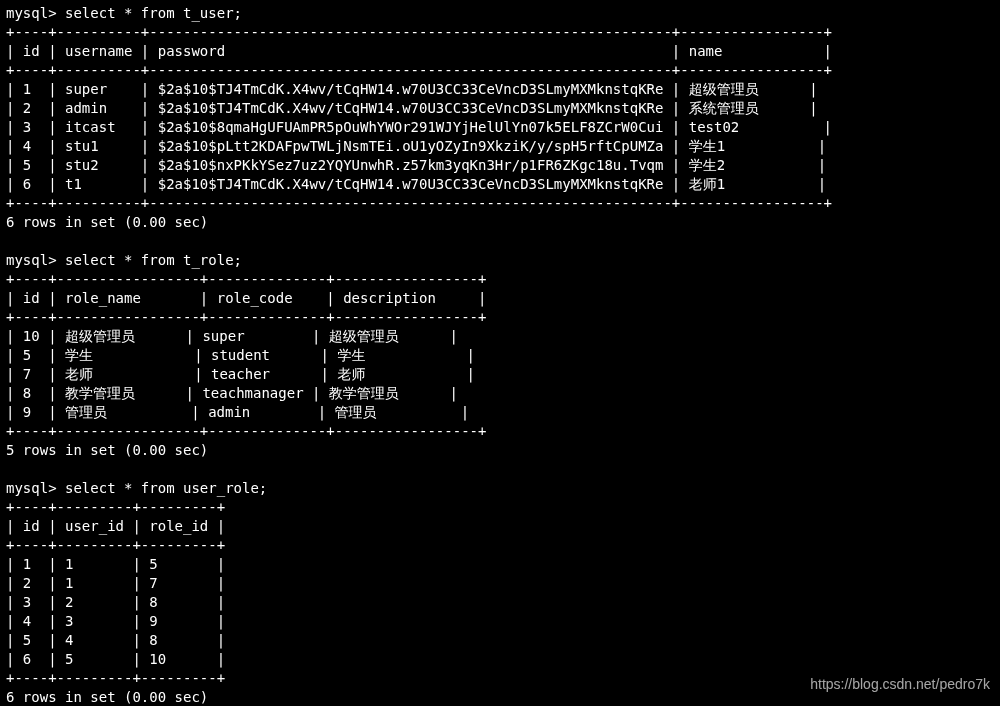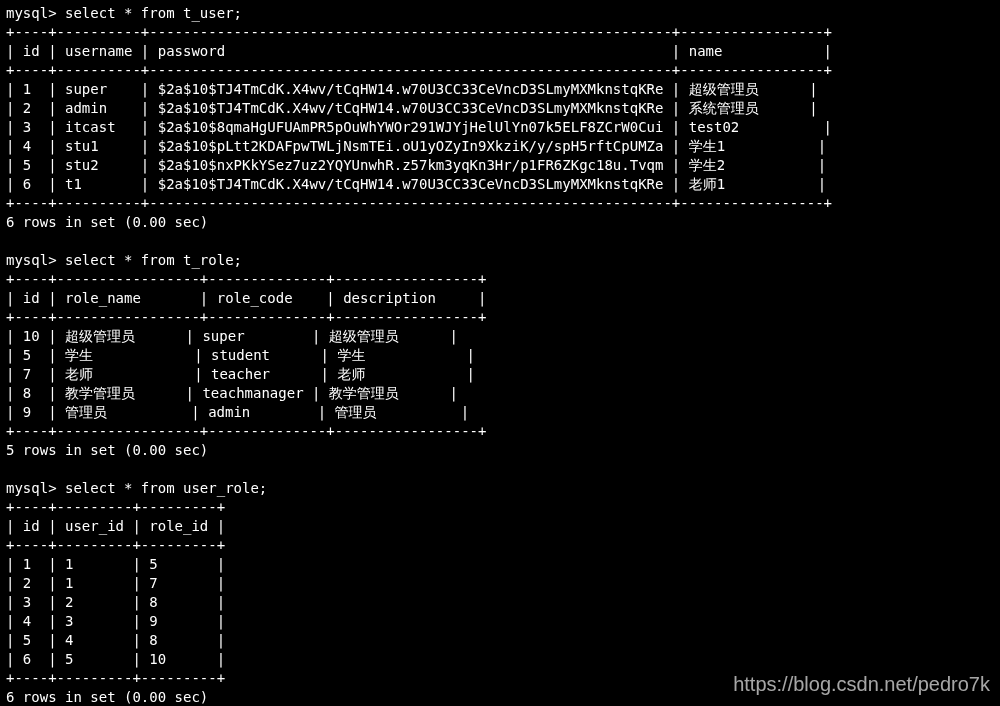--- a/index.html
+++ b/index.html
@@ -18,21 +18,21 @@
   .terminal {
     padding: 4px 0 8px 6px;
     white-space: pre;
   }
   .watermark {
     position: absolute;
     right: 10px;
     bottom: 12px;
     color: rgba(255,255,255,0.65);
     font-family: Arial, sans-serif;
-    font-size: 20px;
+    font-size: 14px;
   }
 </style>
 </head>
 <body>
 
 <div class="terminal" id="term">mysql&gt; select * from t_user;
 +----+----------+--------------------------------------------------------------+-----------------+
 | id | username | password                                                     | name            |
 +----+----------+--------------------------------------------------------------+-----------------+
 | 1  | super    | $2a$10$TJ4TmCdK.X4wv/tCqHW14.w70U3CC33CeVncD3SLmyMXMknstqKRe | 超级管理员      |

